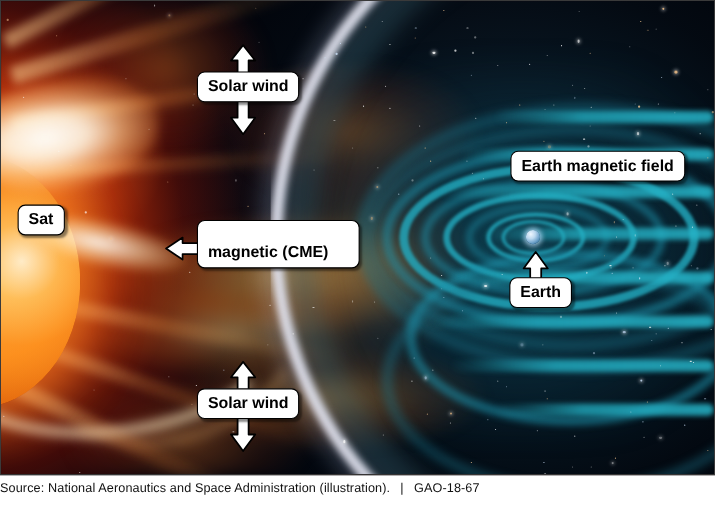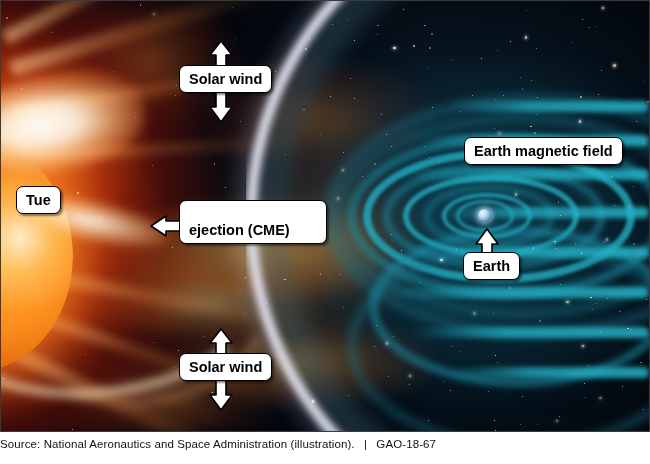--- a/index.html
+++ b/index.html
@@ -528,27 +528,27 @@
       <polygon points="15,2 26,16 20,16 20,30 10,30 10,16 4,16" fill="#ffffff" stroke="#000000" stroke-width="1.6" stroke-linejoin="round"></polygon>
     </svg>
     <svg class="arrow" style="left:205px; top:378px; width:30px; height:32px;" viewBox="0 0 30 32">
       <polygon points="15,31 26,16 20,16 20,1 10,1 10,16 4,16" fill="#ffffff" stroke="#000000" stroke-width="1.6" stroke-linejoin="round"></polygon>
     </svg>
 
     <svg class="arrow" style="left:472px; top:226px; width:28px; height:30px;" viewBox="0 0 28 30">
       <polygon points="14,2 25,17 19,17 19,30 9,30 9,17 3,17" fill="#ffffff" stroke="#000000" stroke-width="1.6" stroke-linejoin="round"></polygon>
     </svg>
 
-    <div class="callout" style="left:15px; top:185px;">Tue</div>
+    <div class="callout" style="left:15px; top:185px;">Sat</div>
 
     <div class="callout" style="left:178px; top:64px;">Solar wind</div>
 
     <div class="callout two-line" style="left:178px; top:199px; width:128px;">
       <br>
-      <span>ejection (CME)</span>
+      <span>magnetic (CME)</span>
     </div>
 
     <div class="callout" style="left:178px; top:352px;">Solar wind</div>
 
     <div class="callout" style="left:463px; top:136px;">Earth magnetic field</div>
 
     <div class="callout" style="left:462px; top:251px;">Earth</div>
 
   </div>
 

